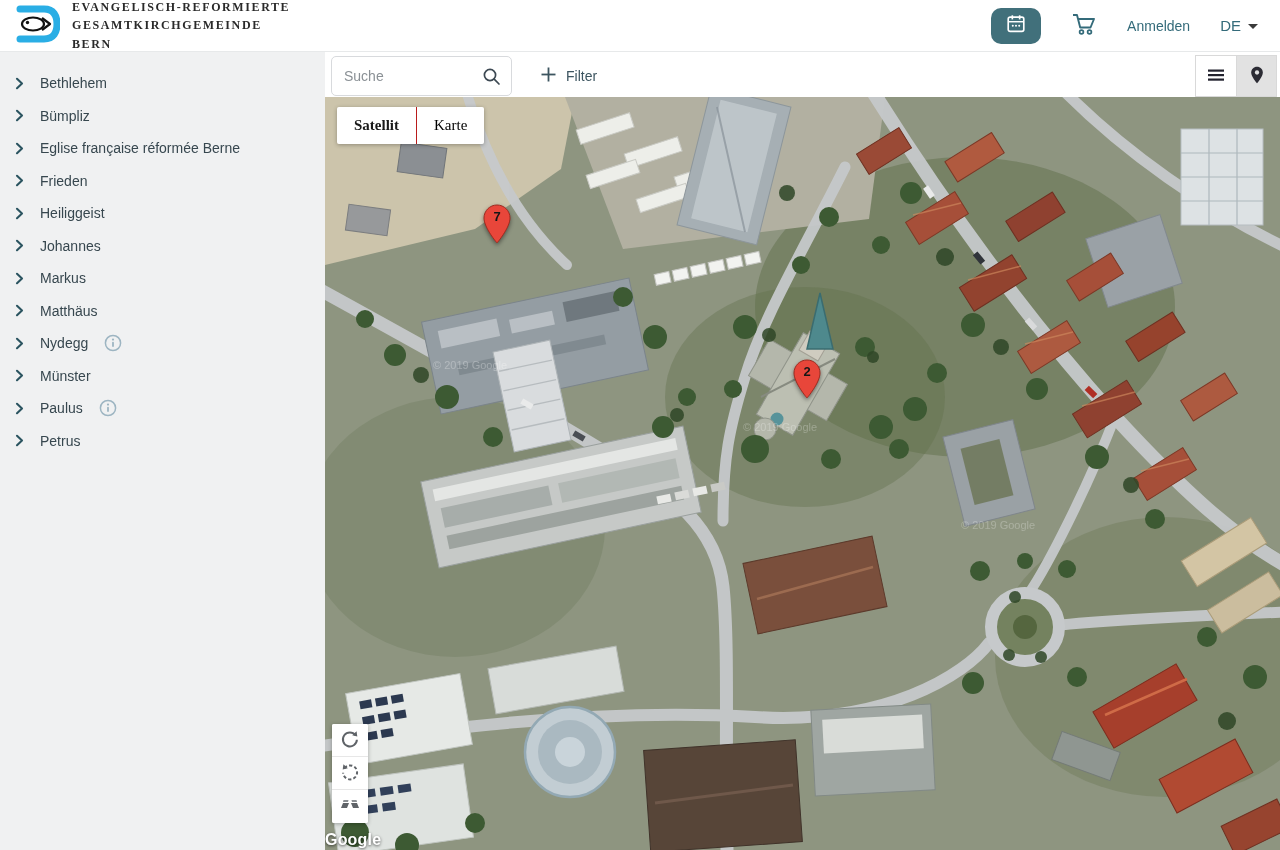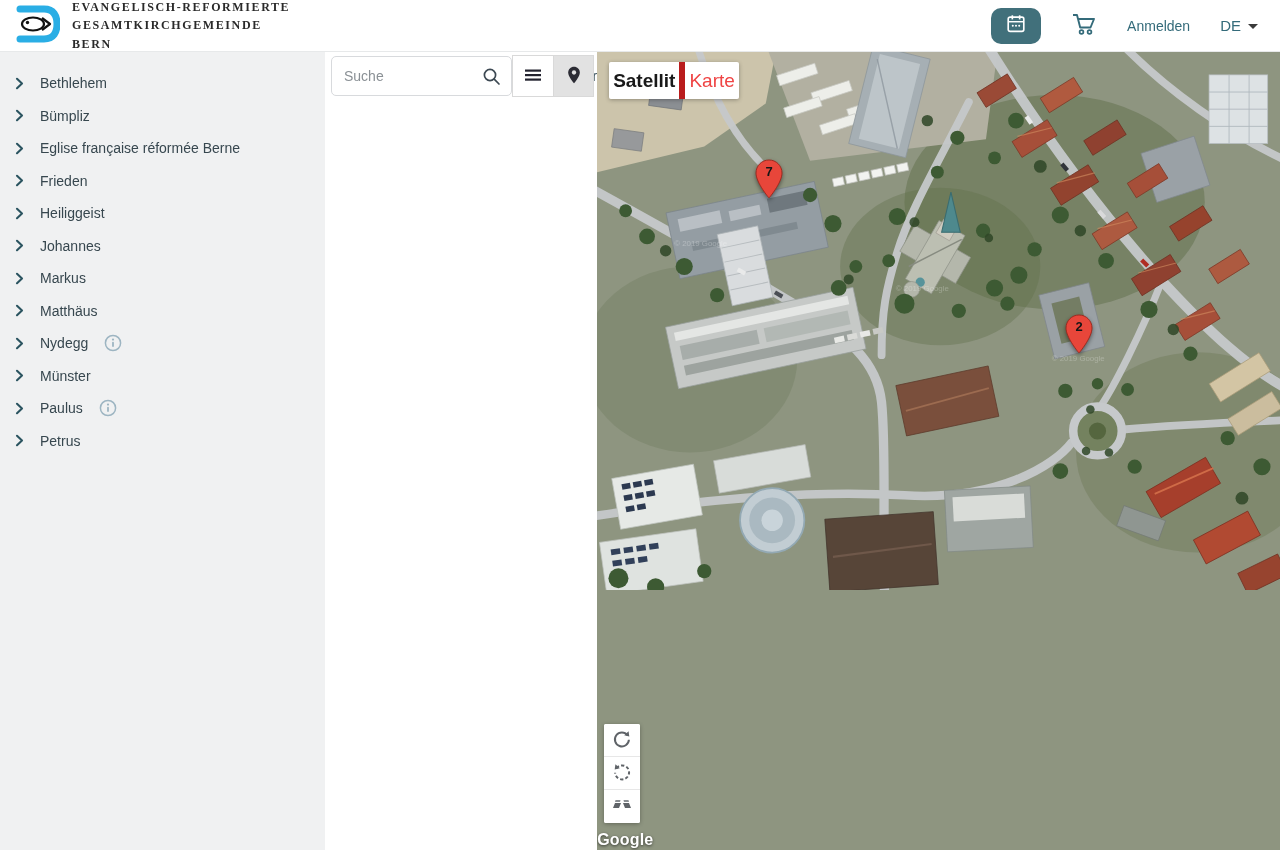--- a/index.html
+++ b/index.html
@@ -21,45 +21,45 @@
     border-top:5px solid #3a3a3a; margin-top:2px; }
 
   
   .main { display:flex; height:798px; }
   .sidebar { width:325px; background:#f0f1f2; padding-top:15px; flex:none; }
   .side-item { height:32.5px; display:flex; align-items:center; padding-left:13px; gap:14px; cursor:pointer; }
   .side-item .chev { flex:none; display:flex; }
   .side-label { font-size:14px; color:#37474f; }
   .info-ic { display:flex; margin-left:2px; }
 
-  .content { flex:1; display:flex; min-width:0; }
+  .content { flex:1; display:flex; flex-direction:column; min-width:0; }
   .toolbar { height:45px; background:#fff; display:flex; align-items:center; position:relative; flex:none; }
   .search-box { position:relative; margin-left:6px; margin-top:3px; }
   .search-box input { width:181px; height:40px; border:1px solid #d8dadd; border-radius:5px;
     padding:0 38px 0 12px; font-size:14px; color:#333; outline:none; background:#fff;
     font-family:"Liberation Sans",sans-serif; }
   .search-box input::placeholder { color:#8a9095; }
   .search-ic { position:absolute; right:11px; top:11px; pointer-events:none; }
   .filter-btn { display:flex; align-items:center; gap:9px; margin-left:28px; margin-top:3px;
     background:none; border:none; color:#3d5560; font-size:14px; cursor:pointer; }
   .view-toggle { position:absolute; right:3px; top:3px; display:flex; border:1px solid #d9d9d9; }
   .vt-btn { width:40px; height:40px; background:#fff; border:none; display:flex;
     align-items:center; justify-content:center; cursor:pointer; }
   .vt-btn + .vt-btn { border-left:1px solid #d9d9d9; }
   .vt-btn.active { background:#e2e2e2; }
 
   
   .map { position:relative; flex:1; overflow:hidden; background:#8e9580; }
   .scene { position:absolute; inset:0; display:block; }
   .map-type { position:absolute; left:12px; top:10px; display:flex; border-radius:2px; overflow:hidden;
     box-shadow:0 1px 4px rgba(0,0,0,.3); }
-  .mt-btn { height:37px; padding:0 4px; background:#fff; border:none; font-size:19px;
-    cursor:pointer; font-family:Liberation Sans, sans-serif; }
+  .mt-btn { height:37px; padding:0 17px; background:#fff; border:none; font-size:15px;
+    cursor:pointer; font-family:Liberation Serif, serif; }
   .mt-btn.sel { font-weight:700; color:#191919; }
-  .mt-btn.unsel { color:#ef4444; border-left:6px solid #b91c1c; }
+  .mt-btn.unsel { color:#000000; border-left:1px solid #b91c1c; }
 
   .marker { position:absolute; width:28px; height:41px; cursor:pointer; }
   .marker svg { filter:drop-shadow(0 2px 2px rgba(0,0,0,.45)); }
   .marker .num { position:absolute; top:5px; left:0; width:28px; text-align:center;
     font-size:13px; font-weight:700; color:#161616; }
 
   .rot-controls { position:absolute; left:7px; bottom:27px; width:36px; background:#fff;
     border-radius:2px; box-shadow:0 1px 4px rgba(0,0,0,.3); overflow:hidden; }
   .rot-btn { width:36px; height:33px; background:#fff; border:none; border-bottom:1px solid #e7e7e7;
     display:flex; align-items:center; justify-content:center; cursor:pointer; }

